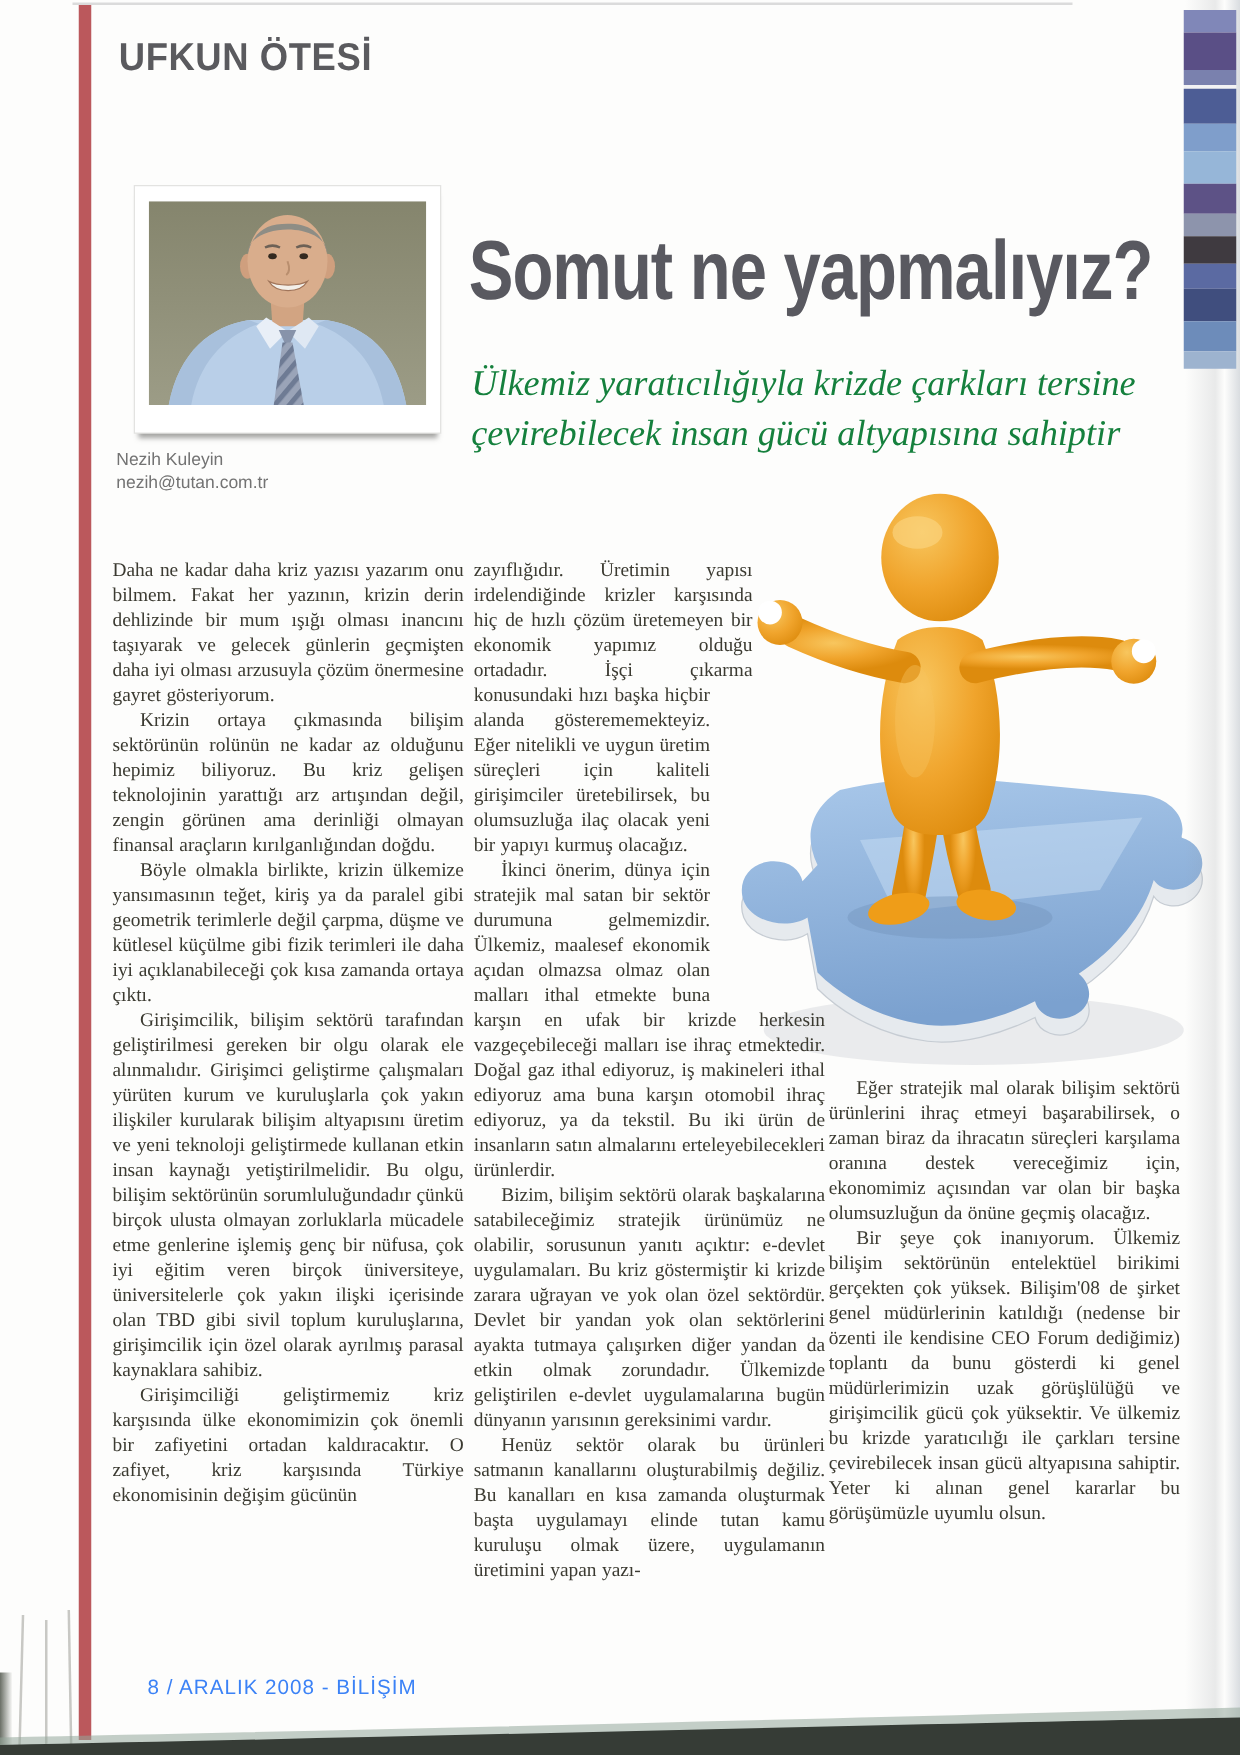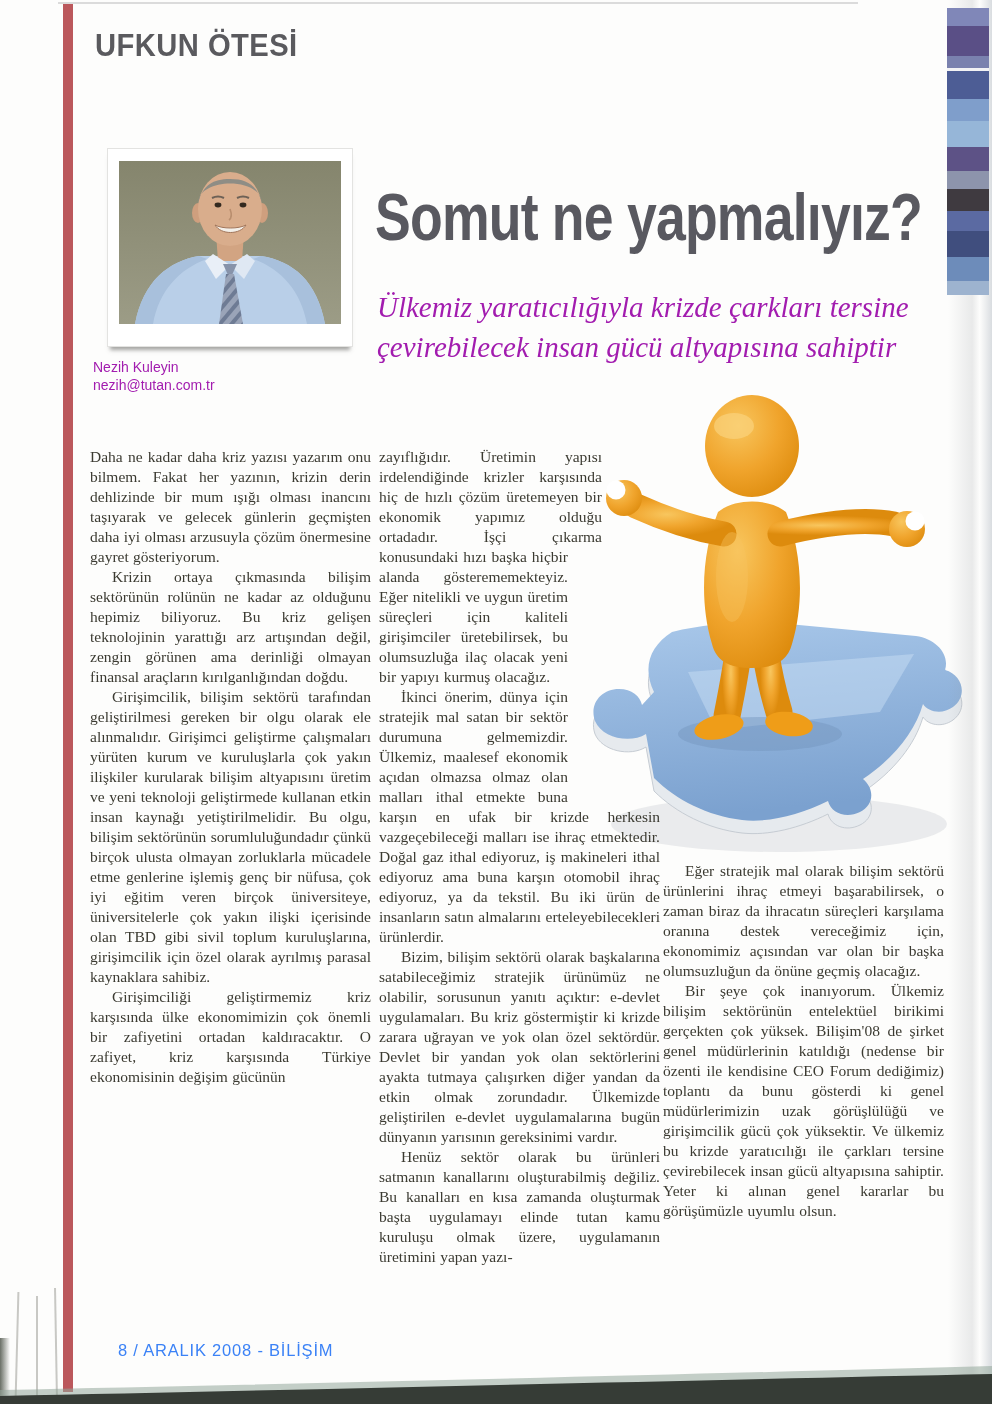--- a/index.html
+++ b/index.html
@@ -7,26 +7,26 @@
         font-family:"Liberation Serif",serif;color:#3b3a31;}
   .top-line{position:absolute;left:58px;top:2px;width:800px;height:2px;background:#c9c9c9;opacity:.65;}
   .red-stripe{position:absolute;left:63px;top:4px;width:10px;height:1388px;background:#bb585c;}
   .section-header{position:absolute;left:95px;top:28px;margin:0;
         font-family:"Liberation Sans",sans-serif;font-weight:bold;font-size:31px;color:#5a5a5e;
         letter-spacing:.5px;transform:scaleX(.94);transform-origin:left top;white-space:nowrap;}
   .photo-frame{position:absolute;left:108px;top:149px;background:#ffffff;
         padding:12px 11px 22px 11px;box-shadow:0 0 0 1px #e3e3e1, 0 6px 4px -2px rgba(90,90,88,.55);}
   .photo-frame svg{display:block;}
   .author-block{position:absolute;left:93px;top:358px;
-        font-family:"Liberation Sans",sans-serif;font-size:14px;line-height:18px;color:#a21caf;}
+        font-family:"Liberation Sans",sans-serif;font-size:14px;line-height:18px;color:#737373;}
   .article-title{position:absolute;left:375px;top:178px;margin:0;
         font-family:"Liberation Sans",sans-serif;font-weight:bold;font-size:67px;color:#595960;
         letter-spacing:-1px;transform:scaleX(.8);transform-origin:left top;white-space:nowrap;}
   .article-subtitle{position:absolute;left:377px;top:287px;margin:0;width:580px;
-        font-style:italic;font-size:29px;line-height:40px;color:#a21caf;}
+        font-style:italic;font-size:29px;line-height:40px;color:#15803d;}
   .illustration{position:absolute;left:584px;top:382px;width:384px;height:505px;z-index:1;pointer-events:none;}
   .col{position:absolute;width:281px;z-index:2;text-align:justify;
         font-size:15.5px;line-height:20px;word-spacing:.5px;}
   .col1{left:90px;top:447px;height:890px;}
   .col2{left:379px;top:447px;height:890px;}
   .col3{left:663px;top:861px;height:470px;}
   .body-p{margin:0;}
   .body-p.indent{text-indent:22px;}
   .spacer-hand{float:right;width:58px;height:82px;margin-top:18px;}
   .spacer-puzzle{float:right;clear:right;width:92px;height:182px;margin-top:78px;}
@@ -134,20 +134,21 @@
         <ellipse cx="168" cy="64" rx="47" ry="51" fill="url(#orange)"></ellipse>
         <ellipse cx="150" cy="44" rx="20" ry="13" fill="#fbd47f" opacity=".65"></ellipse>
         <ellipse cx="148" cy="195" rx="16" ry="45" fill="#f8c35e" opacity=".4"></ellipse>
       </g>
     </svg>
   </div>
 
   <div class="col col1">
       <p class="body-p">Daha ne kadar daha kriz yazısı yazarım onu bilmem. Fakat her yazının, krizin derin dehlizinde bir mum ışığı olması inancını taşıyarak ve gelecek günlerin geçmişten daha iyi olması arzusuyla çözüm önermesine gayret gösteriyorum.</p>
       <p class="body-p indent">Krizin ortaya çıkmasında bilişim sektörünün rolünün ne kadar az olduğunu hepimiz biliyoruz. Bu kriz gelişen teknolojinin yarattığı arz artışından değil, zengin görünen ama derinliği olmayan finansal araçların kırılganlığından doğdu.</p>
+      <p class="body-p indent">Böyle olmakla birlikte, krizin ülkemize yansımasının teğet, kiriş ya da paralel gibi geometrik terimlerle değil çarpma, düşme ve kütlesel küçülme gibi fizik terimleri ile daha iyi açıklanabileceği çok kısa zamanda ortaya çıktı.</p>
       <p class="body-p indent">Girişimcilik, bilişim sektörü tarafından geliştirilmesi gereken bir olgu olarak ele alınmalıdır. Girişimci geliştirme çalışmaları yürüten kurum ve kuruluşlarla çok yakın ilişkiler kurularak bilişim altyapısını üretim ve yeni teknoloji geliştirmede kullanan etkin insan kaynağı yetiştirilmelidir. Bu olgu, bilişim sektörünün sorumluluğundadır çünkü birçok ulusta olmayan zorluklarla mücadele etme genlerine işlemiş genç bir nüfusa, çok iyi eğitim veren birçok üniversiteye, üniversitelerle çok yakın ilişki içerisinde olan TBD gibi sivil toplum kuruluşlarına, girişimcilik için özel olarak ayrılmış parasal kaynaklara sahibiz.</p>
       <p class="body-p indent">Girişimciliği geliştirmemiz kriz karşısında ülke ekonomimizin çok önemli bir zafiyetini ortadan kaldıracaktır. O zafiyet, kriz karşısında Türkiye ekonomisinin değişim gücünün</p>
     </div>
   <div class="col col2">
     <div class="spacer-hand"></div>
     <div class="spacer-puzzle"></div>
   <p class="body-p">zayıflığıdır. Üretimin yapısı irdelendiğinde krizler karşısında hiç de hızlı çözüm üretemeyen bir ekonomik yapımız olduğu ortadadır. İşçi çıkarma konusundaki hızı başka hiçbir alanda gösterememekteyiz. Eğer nitelikli ve uygun üretim süreçleri için kaliteli girişimciler üretebilirsek, bu olumsuzluğa ilaç olacak yeni bir yapıyı kurmuş olacağız.</p>
       <p class="body-p indent">İkinci önerim, dünya için stratejik mal satan bir sektör durumuna gelmemizdir. Ülkemiz, maalesef ekonomik açıdan olmazsa olmaz olan malları ithal etmekte buna karşın en ufak bir krizde herkesin vazgeçebileceği malları ise ihraç etmektedir. Doğal gaz ithal ediyoruz, iş makineleri ithal ediyoruz ama buna karşın otomobil ihraç ediyoruz, ya da tekstil. Bu iki ürün de insanların satın almalarını erteleyebilecekleri ürünlerdir.</p>
       <p class="body-p indent">Bizim, bilişim sektörü olarak başkalarına satabileceğimiz stratejik ürünümüz ne olabilir, sorusunun yanıtı açıktır: e-devlet uygulamaları. Bu kriz göstermiştir ki krizde zarara uğrayan ve yok olan özel sektördür. Devlet bir yandan yok olan sektörlerini ayakta tutmaya çalışırken diğer yandan da etkin olmak zorundadır. Ülkemizde geliştirilen e-devlet uygulamalarına bugün dünyanın yarısının gereksinimi vardır.</p>
       <p class="body-p indent">Henüz sektör olarak bu ürünleri satmanın kanallarını oluşturabilmiş değiliz. Bu kanalları en kısa zamanda oluşturmak başta uygulamayı elinde tutan kamu kuruluşu olmak üzere, uygulamanın üretimini yapan yazı-</p>

